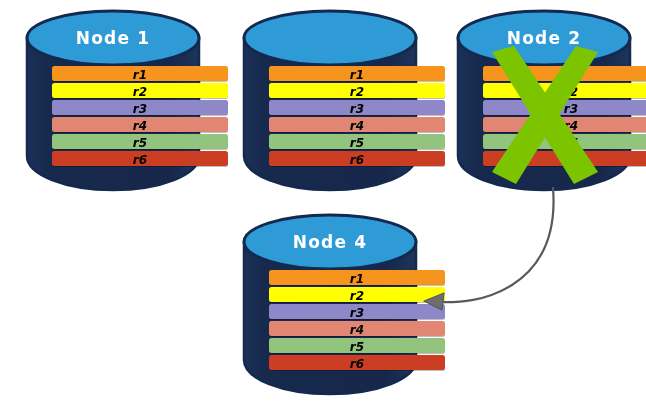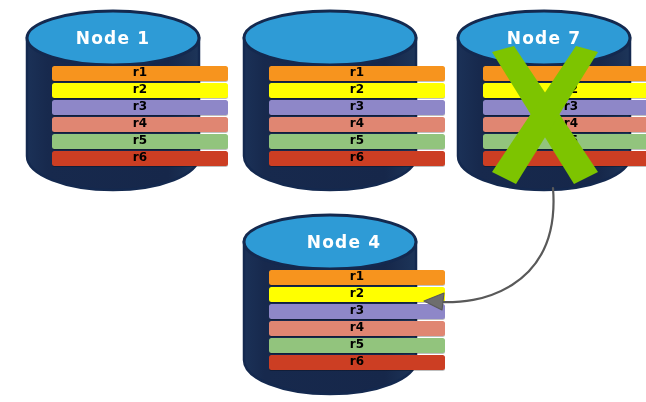--- a/index.html
+++ b/index.html
@@ -55,22 +55,23 @@
     flex-direction: column;
   }
 
   .row {
     position: relative;
     height: 15px;
     margin-bottom: 2px;
     border-radius: 2.5px;
     box-shadow: 0 1px 0 rgba(0,0,0,0.25);
     display: flex;
-    align-items: flex-start;
+    align-items: flex-end;
     justify-content: center;
+    font-style: italic;
   }
 
   .row-label {
     font-size: 12px;
     font-weight: bold;
     color: #000000;
     line-height: 1;
     font-family: "DejaVu Sans", "Liberation Sans", sans-serif;
   }
 
@@ -169,21 +170,21 @@
         <linearGradient id="bodyGrad3" x1="0" y1="0" x2="1" y2="0">
           <stop offset="0%" stop-color="#1b3157"></stop>
           <stop offset="12%" stop-color="#17294D"></stop>
           <stop offset="82%" stop-color="#16274A"></stop>
           <stop offset="100%" stop-color="#1d3559"></stop>
         </linearGradient>
       </defs>
       <path d="M2,30 L2,148 A86,34 0 0,0 174,148 L174,30 Z" fill="url(#bodyGrad3)" stroke="#14294F" stroke-width="2.5"></path>
       <ellipse cx="88" cy="30" rx="86" ry="27" fill="#2E9BD6" stroke="#14294F" stroke-width="3"></ellipse>
     </svg>
-    <div class="node-title" style="top:20px;">Node 7</div>
+    <div class="node-title" style="top:20px;">Node 2</div>
     <div class="rows" style="top:58px; padding:0 27px;">
       <div class="row" style="background:#F7941E;">
         <span class="row-label">r1</span>
       </div>
       <div class="row" style="background:#FFFF00;">
         <span class="row-label">r2</span>
       </div>
       <div class="row" style="background:#8E87C8;">
         <span class="row-label">r3</span>
       </div>
@@ -212,21 +213,21 @@
         <linearGradient id="bodyGrad4" x1="0" y1="0" x2="1" y2="0">
           <stop offset="0%" stop-color="#1b3157"></stop>
           <stop offset="12%" stop-color="#17294D"></stop>
           <stop offset="82%" stop-color="#16274A"></stop>
           <stop offset="100%" stop-color="#1d3559"></stop>
         </linearGradient>
       </defs>
       <path d="M2,30 L2,148 A86,34 0 0,0 174,148 L174,30 Z" fill="url(#bodyGrad4)" stroke="#14294F" stroke-width="2.5"></path>
       <ellipse cx="88" cy="30" rx="86" ry="27" fill="#2E9BD6" stroke="#14294F" stroke-width="3"></ellipse>
     </svg>
-    <div class="node-title" style="top:20px;padding-left:14px;">Node 4</div>
+    <div class="node-title" style="top:20px;">Node 4</div>
     <div class="rows" style="top:58px; padding:0 27px;">
       <div class="row" style="background:#F7941E;">
         <span class="row-label">r1</span>
       </div>
       <div class="row" style="background:#FFFF00;">
         <span class="row-label">r2</span>
       </div>
       <div class="row" style="background:#8E87C8;">
         <span class="row-label">r3</span>
       </div>

